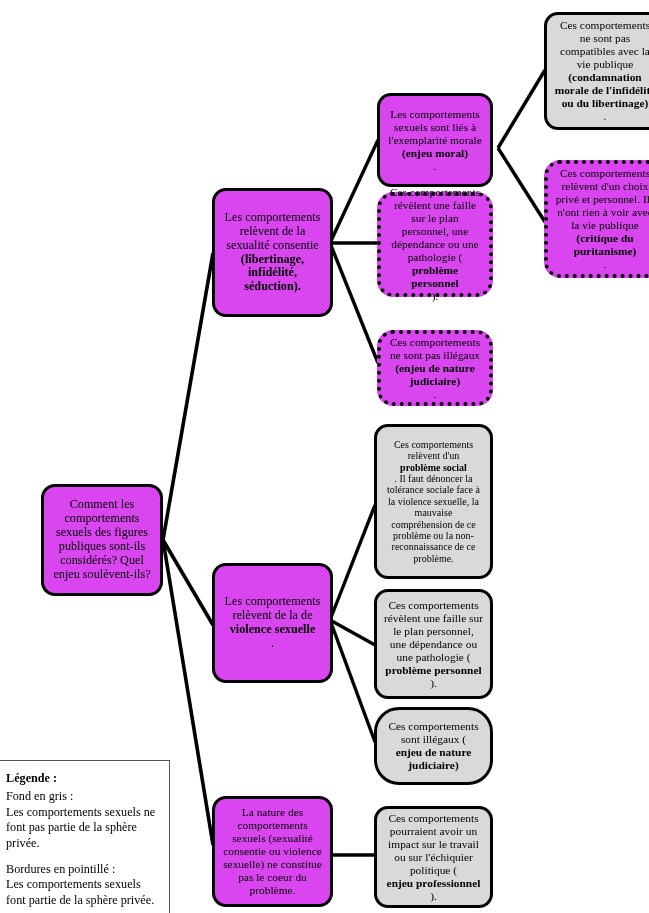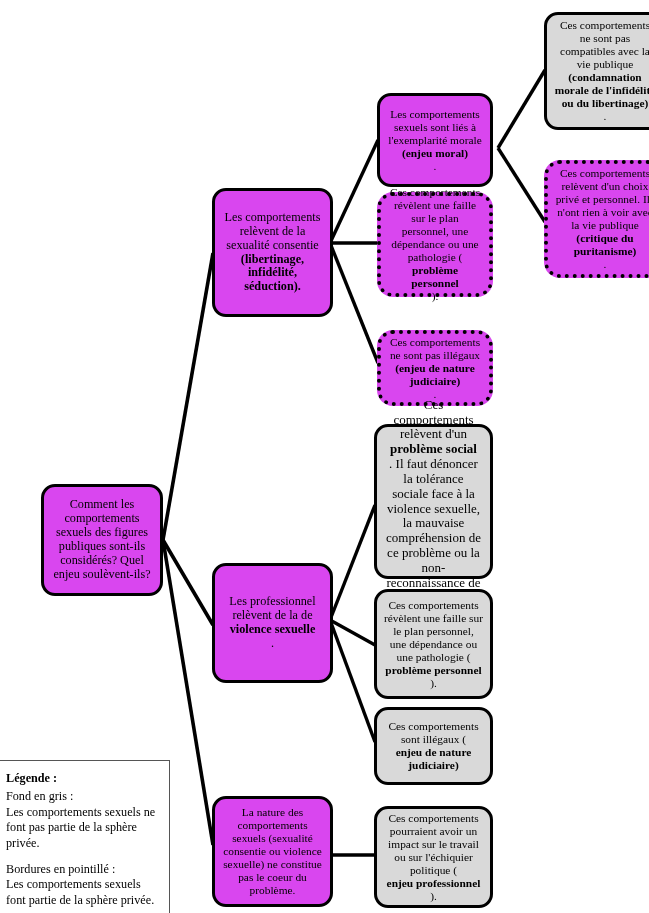--- a/index.html
+++ b/index.html
@@ -14,21 +14,21 @@
   .grey{background:#d9d9d9;}
   .dotted{border:4px dotted #000;border-radius:16px;}
   .node b{font-weight:bold;}
   .legend{position:absolute;box-sizing:border-box;background:#fff;
           border:1px solid #555;border-top:1px solid #555;border-left:none;
           padding:10px 12px 6px 8px;line-height:1.26;}
   .legend .ttl{font-weight:bold;margin-bottom:3px;}
   .legend p{margin:0 0 11px 0;font-family:Liberation Serif, serif;}
   .fs12{font-size:12.2px;}
   .fs11{font-size:11.4px;}
-  .fs105{font-size:13px;}
+  .fs105{font-size:10px;}
 </style>
 </head>
 <body>
 
 <div id="canvas">
 
   <svg id="edges" viewBox="0 0 649 913">
 
     <path d="M163,540 L213,253" stroke="#000" stroke-width="3.6" fill="none"></path>
     <path d="M163,540 L213,625" stroke="#000" stroke-width="3.6" fill="none"></path>
@@ -50,21 +50,21 @@
 
   <div class="node fs12" style="left:41px;top:484px;width:122px;height:112px;justify-content:flex-end;">
     <span>Comment les comportements sexuels des figures publiques sont-ils considérés? Quel enjeu soulèvent-ils?</span>
   </div>
 
   <div class="node fs12" style="left:212px;top:188px;width:121px;height:129px;">
     <span><span>Les comportements relèvent de la sexualité consentie </span><b>(libertinage, infidélité, séduction).</b></span>
   </div>
 
   <div class="node fs12" style="left:212px;top:563px;width:121px;height:120px;">
-    <span><span>Les professionnel relèvent de la de </span><b>violence sexuelle</b><span>.</span></span>
+    <span><span>Les comportements relèvent de la de </span><b>violence sexuelle</b><span>.</span></span>
   </div>
 
   <div class="node fs11" style="left:212px;top:796px;width:121px;height:111px;">
     <span>La nature des comportements sexuels (sexualité consentie ou violence sexuelle) ne constitue pas le coeur du problème.</span>
   </div>
 
   <div class="node fs11" style="left:377px;top:93px;width:116px;height:94px;">
     <span><span>Les comportements sexuels sont liés à l'exemplarité morale </span><b>(enjeu moral)</b><span>.</span></span>
   </div>
 
@@ -85,21 +85,21 @@
   </div>
 
   <div class="node grey fs105" style="left:374px;top:424px;width:119px;height:155px;">
     <span><span>Ces comportements relèvent d'un </span><b>problème social</b><span>. Il faut dénoncer la tolérance sociale face à la violence sexuelle, la mauvaise compréhension de ce problème ou la non-reconnaissance de ce problème.</span></span>
   </div>
 
   <div class="node grey fs11" style="left:374px;top:589px;width:119px;height:110px;">
     <span><span>Ces comportements révèlent une faille sur le plan personnel, une dépendance ou une pathologie (</span><b>problème personnel</b><span>).</span></span>
   </div>
 
-  <div class="node grey fs11" style="left:374px;top:707px;width:119px;height:78px;">
+  <div class="node grey fs11" style="left:374px;top:707px;width:119px;height:78px;border-radius:25px;">
     <span><span>Ces comportements sont illégaux (</span><b>enjeu de nature judiciaire)</b></span>
   </div>
 
   <div class="node grey fs11" style="left:374px;top:806px;width:119px;height:102px;">
     <span><span>Ces comportements pourraient avoir un impact sur le travail ou sur l'échiquier politique (</span><b>enjeu professionnel</b><span>).</span></span>
   </div>
 
   <div class="legend fs12" style="left:-2px;top:760px;width:172px;height:155px;">
     <div class="ttl">Légende :</div>
     <p>

